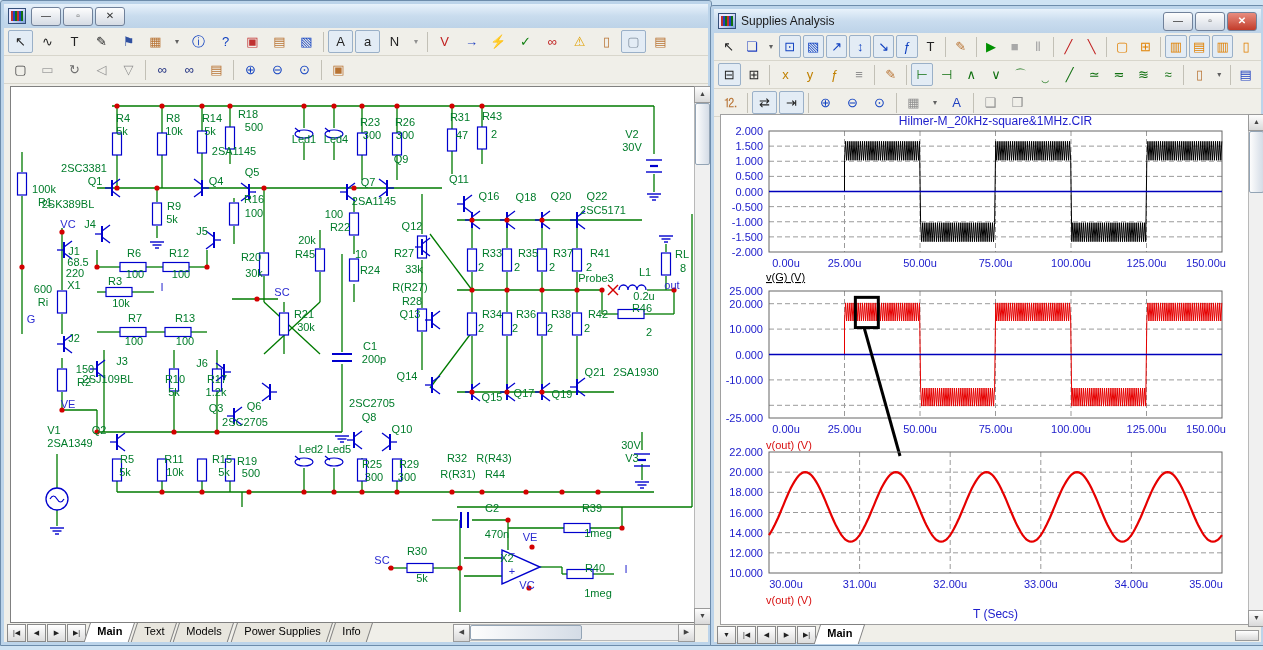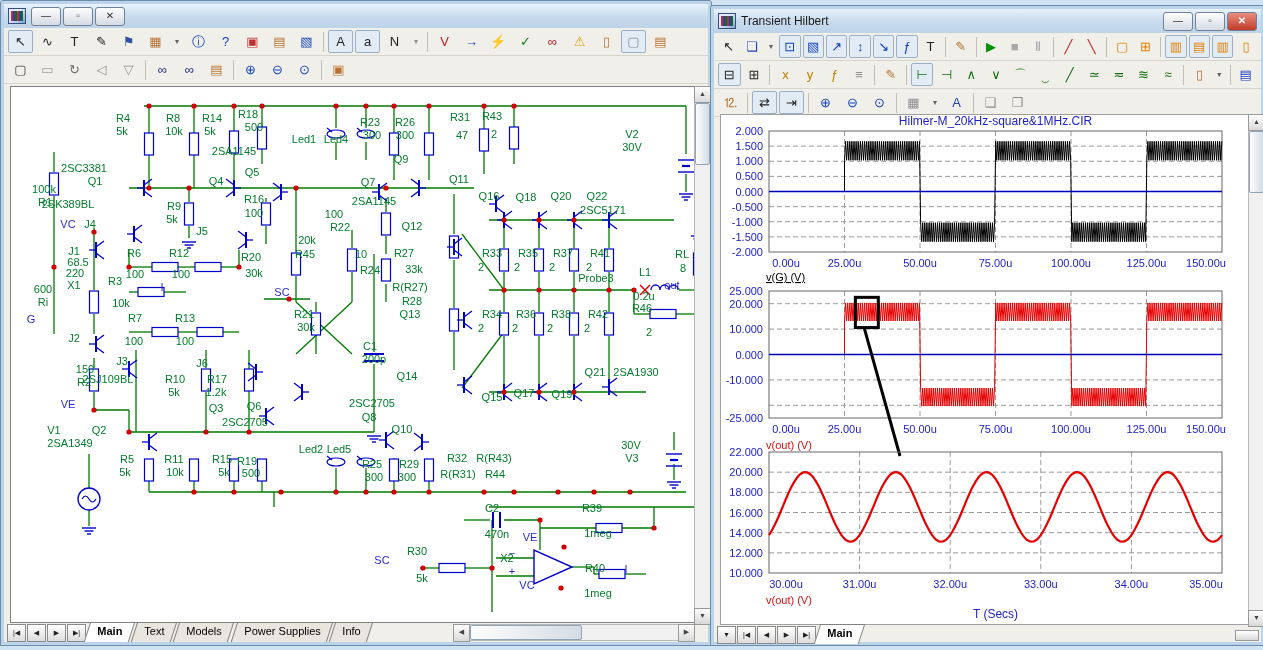--- a/index.html
+++ b/index.html
@@ -99,21 +99,21 @@
           <span class="ico" style="color: rgb(32, 48, 128);">∞</span>
           <span class="ico" style="color: rgb(184, 115, 51);">▤</span>
           <div class="sep"></div>
           <span class="ico" style="color: rgb(16, 64, 192);">⊕</span>
           <span class="ico" style="color: rgb(16, 64, 192);">⊖</span>
           <span class="ico" style="color: rgb(16, 64, 192);">⊙</span>
           <div class="sep"></div>
           <span class="ico" style="color: rgb(184, 115, 51);">▣</span>
         </div>
     </div>
-    <div class="canvas" id="lcanvas" style="left:9px;top:85px;width:684px;height:535px;padding-left:32px;"><svg width="684" height="535" viewBox="9 85 684 535">
+    <div class="canvas" id="lcanvas" style="left:9px;top:85px;width:684px;height:535px;"><svg width="684" height="535" viewBox="9 85 684 535">
           <line x1="110" y1="104" x2="652" y2="104" stroke="#007a00" stroke-width="1.3"></line>
           <line x1="652" y1="104" x2="652" y2="152" stroke="#007a00" stroke-width="1.3"></line>
           <line x1="652" y1="172" x2="652" y2="190" stroke="#007a00" stroke-width="1.3"></line>
           <line x1="115" y1="104" x2="115" y2="132" stroke="#007a00" stroke-width="1.3"></line>
           <line x1="115" y1="152" x2="115" y2="186" stroke="#007a00" stroke-width="1.3"></line>
           <line x1="160" y1="104" x2="160" y2="132" stroke="#007a00" stroke-width="1.3"></line>
           <line x1="160" y1="152" x2="160" y2="186" stroke="#007a00" stroke-width="1.3"></line>
           <line x1="200" y1="104" x2="200" y2="130" stroke="#007a00" stroke-width="1.3"></line>
           <line x1="200" y1="150" x2="200" y2="178" stroke="#007a00" stroke-width="1.3"></line>
           <line x1="228" y1="104" x2="228" y2="126" stroke="#007a00" stroke-width="1.3"></line>
@@ -511,21 +511,21 @@
     <div class="sbh" id="lhsb" style="left:452px;top:623px;width:240px;">
         <div class="sbtn" style="left: -1px; top: -1px; height: 16px;">◀</div>
         <div class="sbtn" style="left: 224px; top: -1px; height: 16px;">▶</div>
         <div class="sthumb" style="left: 16px; top: 0px; width: 110px; height: 13px;"></div>
       </div>
   </div>
 
   <div class="win" id="rwin" style="left:710px;top:5px;width:553px;height:639px;">
     <div class="titlebar">
       <span class="ticon"></span>
-      <span class="tititle">Transient Hilbert</span>
+      <span class="tititle">Supplies Analysis</span>
       <span class="winbtns" id="rwinbtns">
           <span class="wbtn">—</span>
           <span class="wbtn">▫</span>
           <span class="wbtn close-red">✕</span>
         </span>
     </div>
     <div class="tbarwrap" style="top:27px;">
       <div class="tbar" id="rtb1">
           <span class="ico">↖</span>
           <span class="ico" style="color: rgb(32, 64, 192);">❏</span>

